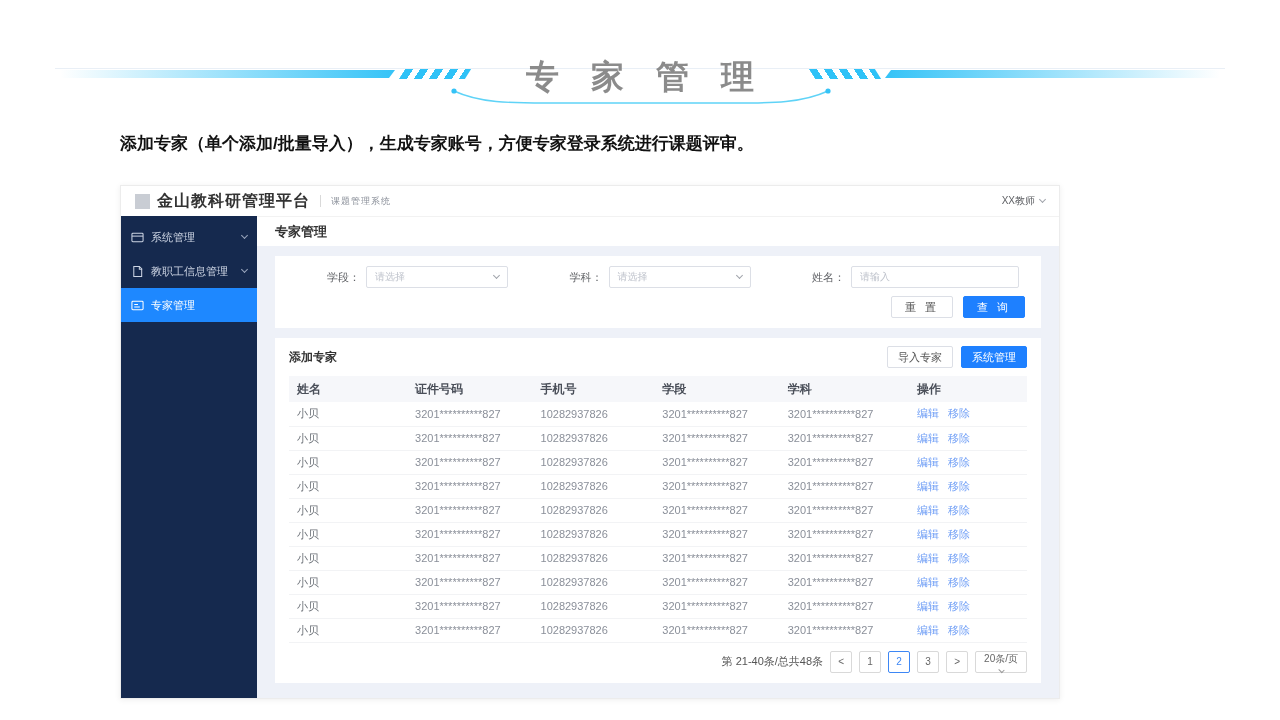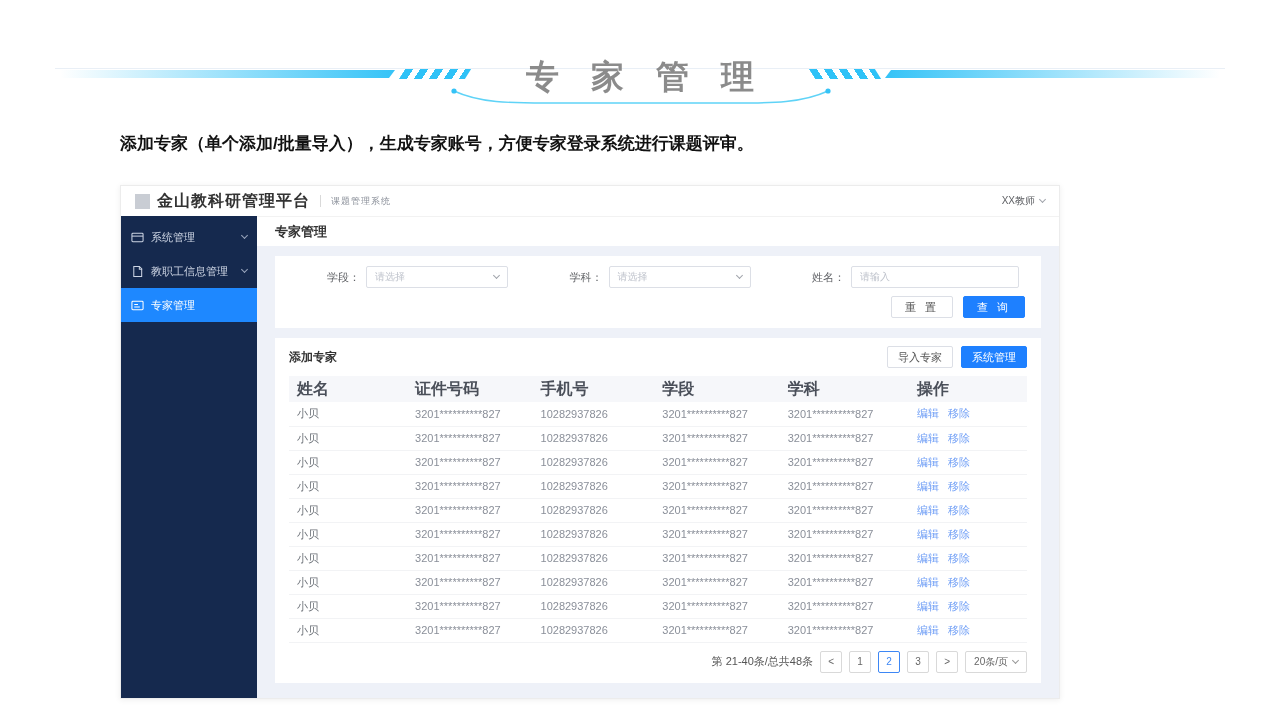--- a/index.html
+++ b/index.html
@@ -70,34 +70,34 @@
   .btn.plain { background:#fff; border:1px solid #dcdfe6; color:#555; }
   .btn.primary { background:#1e80ff; border:1px solid #1e80ff; color:#fff; }
   .btn.small { letter-spacing:0; padding:0 10px; }
 
   .table-card { padding:8px 14px 6px; margin-bottom:0; }
   .list-head { display:flex; align-items:center; }
   .list-title { font-size:12px; font-weight:bold; color:#333; flex:1; }
   .list-btns { display:flex; gap:8px; }
 
   table.experts { width:100%; border-collapse:collapse; margin-top:8px; table-layout:fixed; }
-  table.experts th { background:#f6f7fa; font-size:16px; color:#4a4f59; font-weight:bold; text-align:left;
+  table.experts th { background:#f6f7fa; font-size:12px; color:#4a4f59; font-weight:bold; text-align:left;
                      height:26px; padding:0 8px; }
   table.experts td { font-size:11px; color:#8a8f99; height:24px; padding:0 8px;
                      border-bottom:1px solid #f2f3f5; white-space:nowrap; overflow:hidden; }
   table.experts td:first-child { color:#6b7077; }
   col.c-name{width:16%} col.c-id{width:17%} col.c-phone{width:16.5%} col.c-stage{width:17%}
   col.c-subj{width:17.5%} col.c-act{width:16%}
   a.link { color:#6f9ef6; text-decoration:none; margin-right:9px; cursor:pointer; }
 
   .pager { display:flex; justify-content:flex-end; align-items:center; gap:7px; margin:8px 0 4px; font-size:11px; color:#555; }
   .pg-box { min-width:22px; height:22px; border:1px solid #d9d9d9; border-radius:2px; background:#fff;
             display:flex; align-items:center; justify-content:center; font-size:10px; color:#666; cursor:pointer; padding:0 4px; }
   .pg-box.active { border-color:#3d87f5; color:#3d87f5; }
-  .pg-size { gap:5px; padding:0 8px; }
+  .pg-size { gap:5px; padding:0 8px;flex-direction:column; }
   .pg-size .chev { border-color:#999; width:5px; height:5px; }
 </style>
 </head>
 <body>
 
 <div class="page">
 
   <div class="banner">
     <div class="banner-thinline"></div>
     <div class="bar-left"></div>

